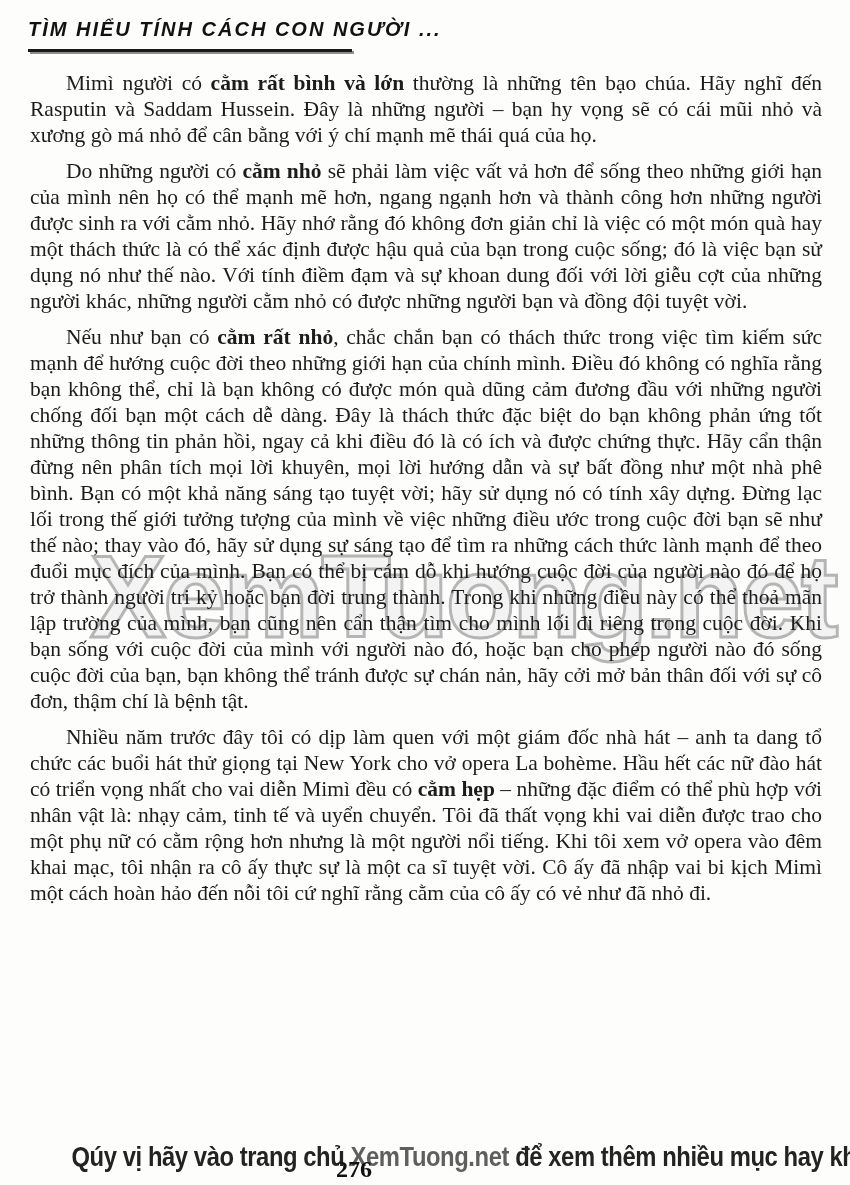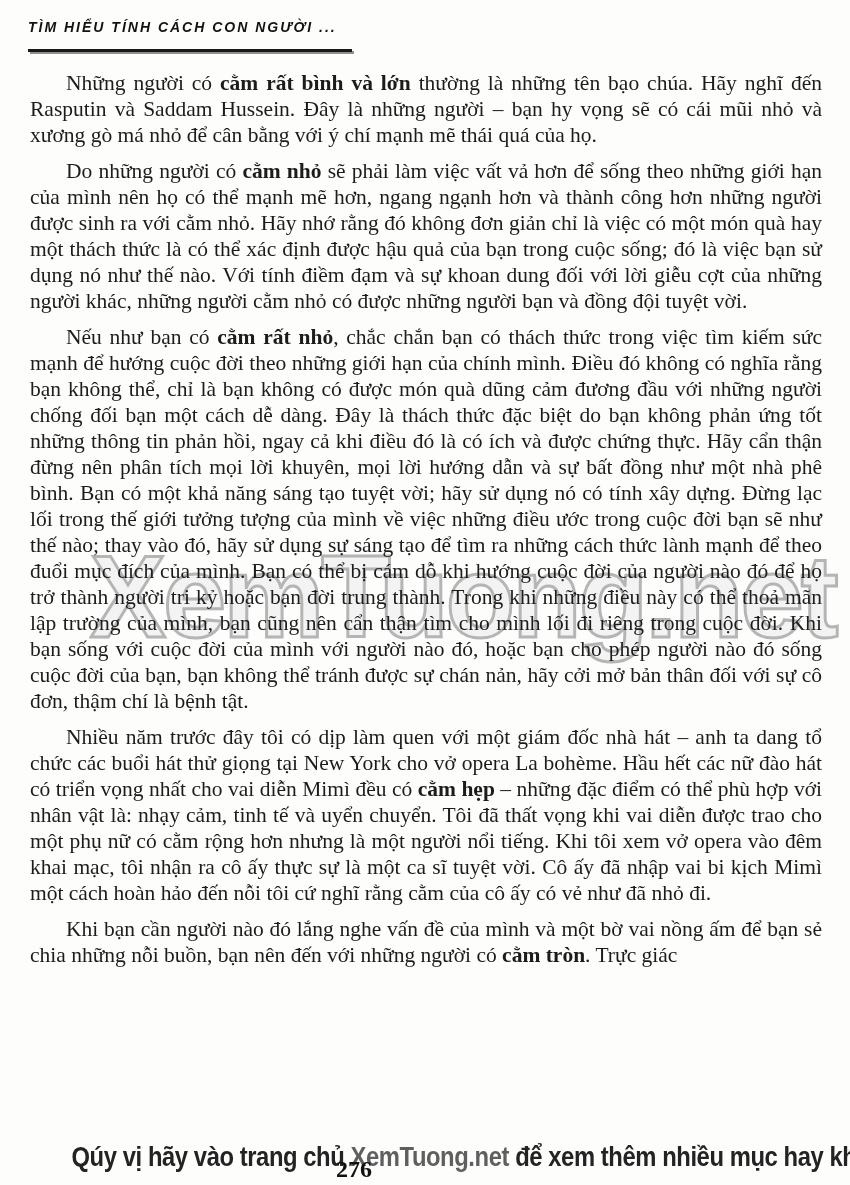--- a/index.html
+++ b/index.html
@@ -15,21 +15,21 @@
     background: #fdfdfc;
     overflow: hidden;
   }
   
   .header {
     position: absolute; left: 28px; top: 18px; z-index: 3;
   }
   .header-title {
     font-family: "Liberation Sans", sans-serif;
     font-style: italic; font-weight: 700;
-    font-size: 14px; letter-spacing: 2px;
+    font-size: 20px; letter-spacing: 2px;
     color: #121212;
     white-space: nowrap;
   }
   .header-rule {
     position: absolute; left: 0; top: 31px;
     width: 324px; height: 3px;
     background: #191919;
     box-shadow: 2px 2px 0 #8f8f8f;
   }
   
@@ -79,25 +79,24 @@
 <div class="page" data-name="book-page">
 
   <div class="header" data-name="running-header">
     <span class="header-title" data-name="running-header-title">TÌM HIỂU TÍNH CÁCH CON NGƯỜI ...</span>
     <div class="header-rule" data-name="header-underline"></div>
   </div>
 
   <div class="watermark" data-name="watermark-text">XemTuong.net</div>
 
   <div class="body" data-name="page-body">
-    <p class="para" data-name="paragraph"><span data-name="text-run">Những người có </span><span data-name="bold-term">cằm rất bình và lớn</span><span data-name="text-run"> thường là những tên bạo chúa. Hãy nghĩ đến Rasputin và Saddam Hussein. Đây là những người – bạn hy vọng sẽ có cái mũi nhỏ và xương gò má nhỏ để cân bằng với ý chí mạnh mẽ thái quá của họ.</span></p>
+    <p class="para" data-name="paragraph"><span data-name="text-run">Mimì người có </span><span data-name="bold-term">cằm rất bình và lớn</span><span data-name="text-run"> thường là những tên bạo chúa. Hãy nghĩ đến Rasputin và Saddam Hussein. Đây là những người – bạn hy vọng sẽ có cái mũi nhỏ và xương gò má nhỏ để cân bằng với ý chí mạnh mẽ thái quá của họ.</span></p>
     <p class="para" data-name="paragraph"><span data-name="text-run">Do những người có </span><span data-name="bold-term">cằm nhỏ</span><span data-name="text-run"> sẽ phải làm việc vất vả hơn để sống theo những giới hạn của mình nên họ có thể mạnh mẽ hơn, ngang ngạnh hơn và thành công hơn những người được sinh ra với cằm nhỏ. Hãy nhớ rằng đó không đơn giản chỉ là việc có một món quà hay một thách thức là có thể xác định được hậu quả của bạn trong cuộc sống; đó là việc bạn sử dụng nó như thế nào. Với tính điềm đạm và sự khoan dung đối với lời giễu cợt của những người khác, những người cằm nhỏ có được những người bạn và đồng đội tuyệt vời.</span></p>
     <p class="para" data-name="paragraph"><span data-name="text-run">Nếu như bạn có </span><span data-name="bold-term">cằm rất nhỏ</span><span data-name="text-run">, chắc chắn bạn có thách thức trong việc tìm kiếm sức mạnh để hướng cuộc đời theo những giới hạn của chính mình. Điều đó không có nghĩa rằng bạn không thể, chỉ là bạn không có được món quà dũng cảm đương đầu với những người chống đối bạn một cách dễ dàng. Đây là thách thức đặc biệt do bạn không phản ứng tốt những thông tin phản hồi, ngay cả khi điều đó là có ích và được chứng thực. Hãy cẩn thận đừng nên phân tích mọi lời khuyên, mọi lời hướng dẫn và sự bất đồng như một nhà phê bình. Bạn có một khả năng sáng tạo tuyệt vời; hãy sử dụng nó có tính xây dựng. Đừng lạc lối trong thế giới tưởng tượng của mình về việc những điều ước trong cuộc đời bạn sẽ như thế nào; thay vào đó, hãy sử dụng sự sáng tạo để tìm ra những cách thức lành mạnh để theo đuổi mục đích của mình. Bạn có thể bị cám dỗ khi hướng cuộc đời của người nào đó để họ trở thành người tri kỷ hoặc bạn đời trung thành. Trong khi những điều này có thể thoả mãn lập trường của mình, bạn cũng nên cẩn thận tìm cho mình lối đi riêng trong cuộc đời. Khi bạn sống với cuộc đời của mình với người nào đó, hoặc bạn cho phép người nào đó sống cuộc đời của bạn, bạn không thể tránh được sự chán nản, hãy cởi mở bản thân đối với sự cô đơn, thậm chí là bệnh tật.</span></p>
     <p class="para" data-name="paragraph"><span data-name="text-run">Nhiều năm trước đây tôi có dịp làm quen với một giám đốc nhà hát – anh ta dang tổ chức các buổi hát thử giọng tại New York cho vở opera </span><span data-name="italic-term">La bohème</span><span data-name="text-run">. Hầu hết các nữ đào hát có triển vọng nhất cho vai diễn Mimì đều có </span><span data-name="bold-term">cằm hẹp</span><span data-name="text-run"> – những đặc điểm có thể phù hợp với nhân vật là: nhạy cảm, tinh tế và uyển chuyển. Tôi đã thất vọng khi vai diễn được trao cho một phụ nữ có cằm rộng hơn nhưng là một người nổi tiếng. Khi tôi xem vở opera vào đêm khai mạc, tôi nhận ra cô ấy thực sự là một ca sĩ tuyệt vời. Cô ấy đã nhập vai bi kịch Mimì một cách hoàn hảo đến nỗi tôi cứ nghĩ rằng cằm của cô ấy có vẻ như đã nhỏ đi.</span></p>
-    <p class="para" data-name="paragraph"><span data-name="text-run">Khi bạn cần người nào đó lắng nghe vấn đề của mình và một bờ vai nồng ấm để bạn sẻ chia những nỗi buồn, bạn nên đến với những người có </span><span data-name="bold-term">cằm tròn</span><span data-name="text-run">. Trực giác</span></p>
   </div>
 
   <div class="footer" data-name="footer-banner">
     <span class="footer-inner" data-name="footer-text"><span data-name="footer-prefix">Qúy vị hãy vào trang chủ </span><span class="site" data-name="footer-site-name">XemTuong.net</span><span data-name="footer-suffix"> để xem thêm nhiều mục hay khác</span></span>
   </div>
 
   <div class="page-number" data-name="page-number">276</div>
 
 </div>
 

